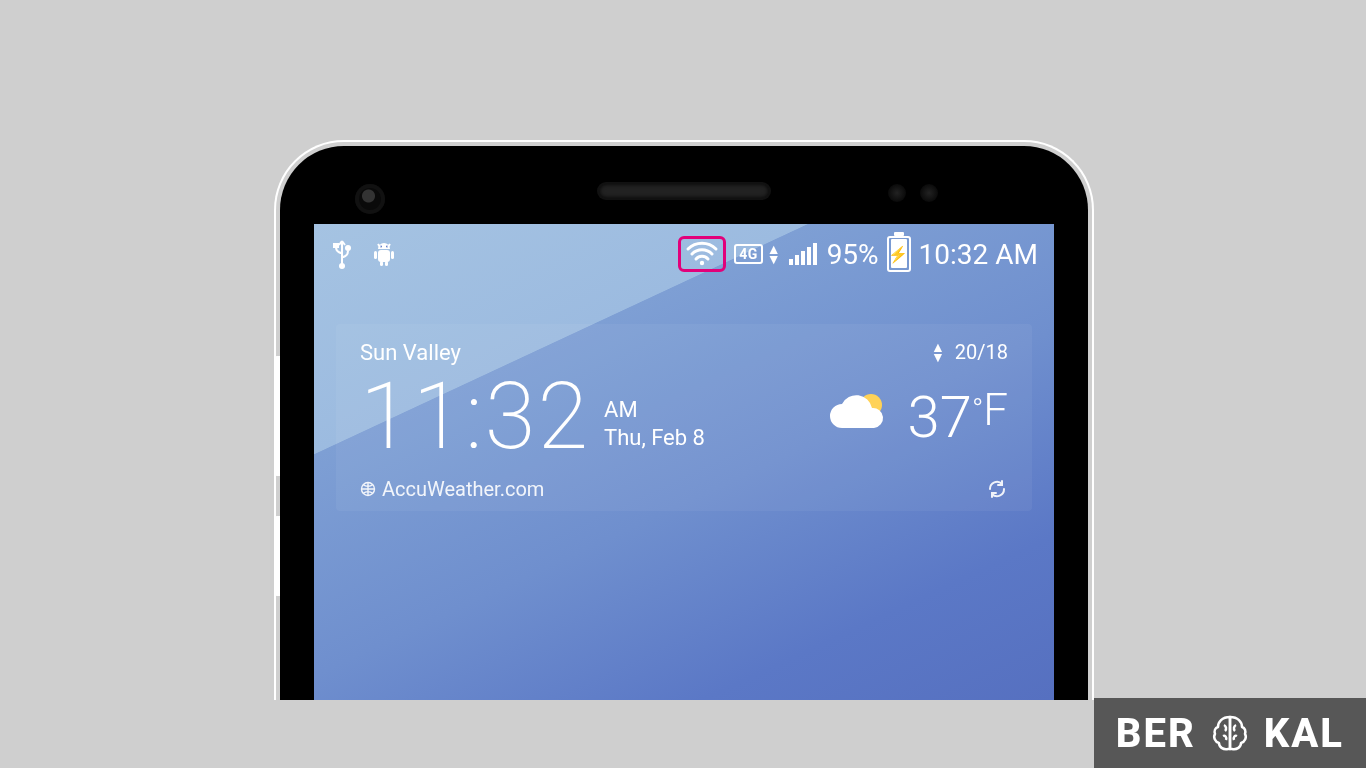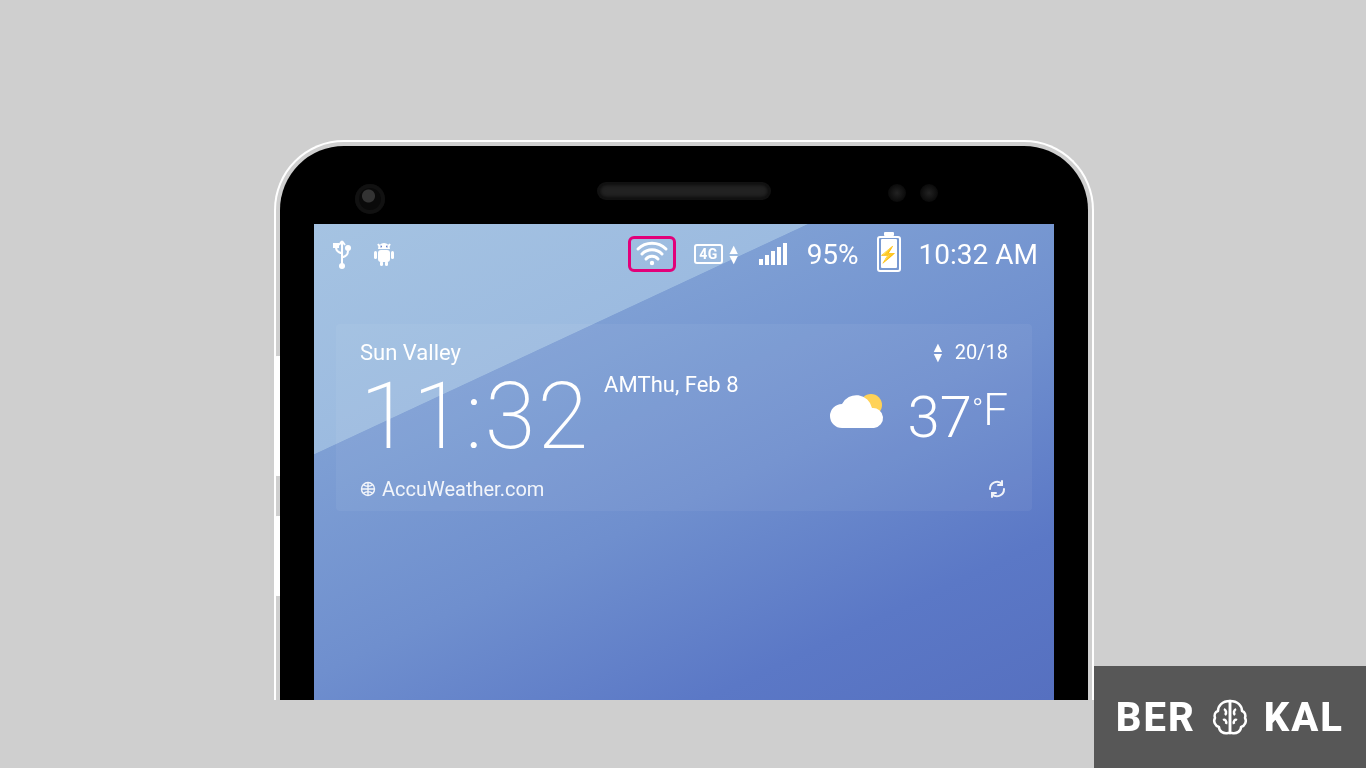--- a/index.html
+++ b/index.html
@@ -108,21 +108,21 @@
   .statusbar {
     display: flex;
     align-items: center;
     height: 60px;
     padding: 0 16px;
     font-size: 28px;
     font-weight: 400;
     white-space: nowrap;
   }
   .statusbar .left  { display: flex; gap: 16px; align-items: center; }
-  .statusbar .right { display: flex; gap: 18px; align-items: center; margin-left: auto; justify-content: center; }
+  .statusbar .right { display: flex; gap: 8px; align-items: center; margin-left: auto; justify-content: center; }
 
   .ic { display: inline-flex; align-items: center; justify-content: center; }
 
   .wifi-highlight {
     border: 3px solid #e2007a;
     border-radius: 6px;
     padding: 2px 4px;
   }
 
   .badge-4g {
@@ -186,31 +186,31 @@
   .widget-head .pager { display: flex; align-items: center; gap: 10px; font-size: 20px; }
   .chev-stack { display:flex; flex-direction:column; line-height:10px; font-size:14px; }
 
   .widget-main {
     display: flex;
     align-items: center;
     margin-top: 6px;
   }
   .clock {
     display: flex;
-    align-items: flex-start;
+    align-items: flex-end;
     gap: 14px;
   }
   .clock .time {
     font-size: 92px;
     font-weight: 200;
     line-height: 1;
     letter-spacing: 2px;
   }
   .clock .meta {
-    display: flex; flex-direction: row;
+    display: flex; flex-direction: column;
     font-size: 22px;
     line-height: 1.3;
     padding-bottom: 10px;
   }
 
   .widget-main .grow { flex: 1; }
 
   .weather {
     display: flex;
     align-items: flex-start;
@@ -235,21 +235,21 @@
   }
   .widget-foot .src { display: flex; align-items: center; gap: 6px; }
   .widget-foot .grow { flex: 1; }
 
   
   .watermark {
     position: absolute;
     right: 0;
     bottom: 0;
     height: 70px;
-    padding: 16px 22px;
+    padding: 0 22px;
     background: #575757;
     color: #fff;
     font-weight: 800;
     font-size: 40px;
     letter-spacing: 2px;
     display: flex;
     align-items: center;
     gap: 14px;
   }
   .watermark .brain {

